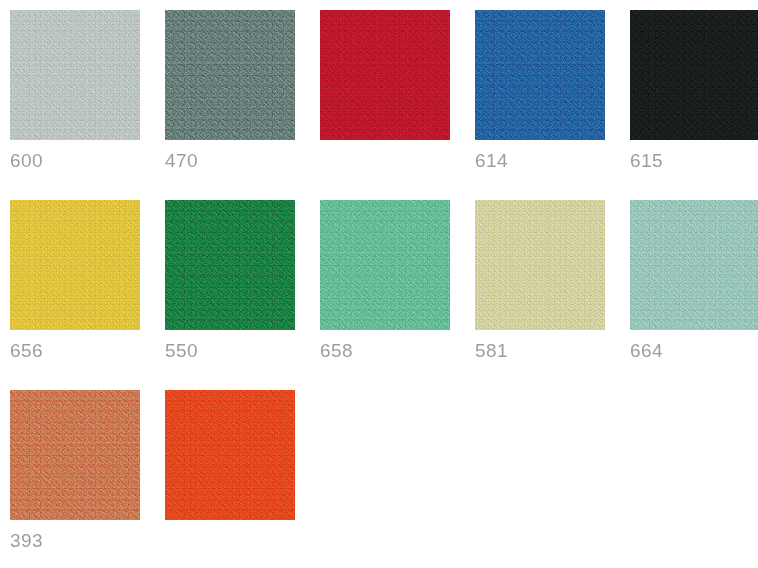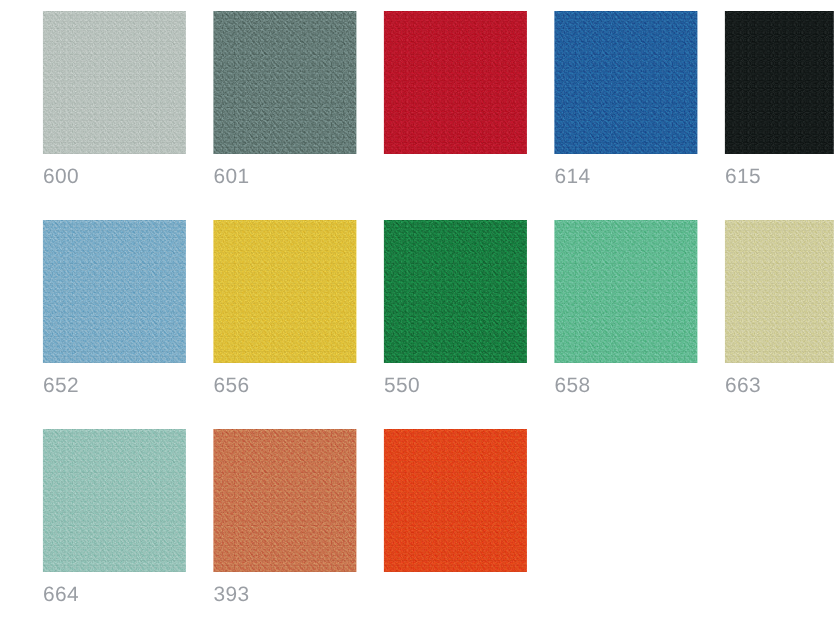--- a/index.html
+++ b/index.html
@@ -19,21 +19,20 @@
     grid-template-columns: repeat(5, 130px);
     grid-auto-rows: 190px;
     column-gap: 25px;
     row-gap: 0px;
     padding: 10px 0 0 10px;
     box-sizing: border-box;
   }
 
   .swatch-cell {
     width: 130px;
-    margin-left: 29px;
   }
 
   .swatch-chip {
     position: relative;
     width: 130px;
     height: 130px;
     overflow: hidden;
     background-color: #cccccc;
   }
 
@@ -83,48 +82,41 @@
         <span class="grain"></span>
         <span class="grain-fine"></span>
       </div>
       <div class="swatch-label">600</div>
     </div>
     <div class="swatch-cell">
       <div class="swatch-chip" style="background-color: rgb(108, 135, 130);">
         <span class="grain"></span>
         <span class="grain-fine"></span>
       </div>
-      <div class="swatch-label">601</div>
+      <div class="swatch-label">470</div>
     </div>
     <div class="swatch-cell">
       <div class="swatch-chip" style="background-color: rgb(206, 13, 36);">
         <span class="grain"></span>
         <span class="grain-fine"></span>
       </div>
     </div>
     <div class="swatch-cell">
       <div class="swatch-chip" style="background-color: rgb(29, 102, 174);">
         <span class="grain"></span>
         <span class="grain-fine"></span>
       </div>
       <div class="swatch-label">614</div>
     </div>
     <div class="swatch-cell">
       <div class="swatch-chip" style="background-color: rgb(13, 20, 19);">
         <span class="grain"></span>
         <span class="grain-fine"></span>
       </div>
       <div class="swatch-label">615</div>
-    </div>
-    <div class="swatch-cell">
-      <div class="swatch-chip" style="background-color: rgb(137, 192, 222);">
-        <span class="grain"></span>
-        <span class="grain-fine"></span>
-      </div>
-      <div class="swatch-label">652</div>
     </div>
     <div class="swatch-cell">
       <div class="swatch-chip" style="background-color: rgb(248, 214, 58);">
         <span class="grain"></span>
         <span class="grain-fine"></span>
       </div>
       <div class="swatch-label">656</div>
     </div>
     <div class="swatch-cell">
       <div class="swatch-chip" style="background-color: rgb(17, 136, 64);">
@@ -138,21 +130,21 @@
         <span class="grain"></span>
         <span class="grain-fine"></span>
       </div>
       <div class="swatch-label">658</div>
     </div>
     <div class="swatch-cell">
       <div class="swatch-chip" style="background-color: rgb(232, 229, 174);">
         <span class="grain"></span>
         <span class="grain-fine"></span>
       </div>
-      <div class="swatch-label">663</div>
+      <div class="swatch-label">581</div>
     </div>
     <div class="swatch-cell">
       <div class="swatch-chip" style="background-color: rgb(165, 216, 204);">
         <span class="grain"></span>
         <span class="grain-fine"></span>
       </div>
       <div class="swatch-label">664</div>
     </div>
     <div class="swatch-cell">
       <div class="swatch-chip" style="background-color: rgb(223, 127, 82);">

